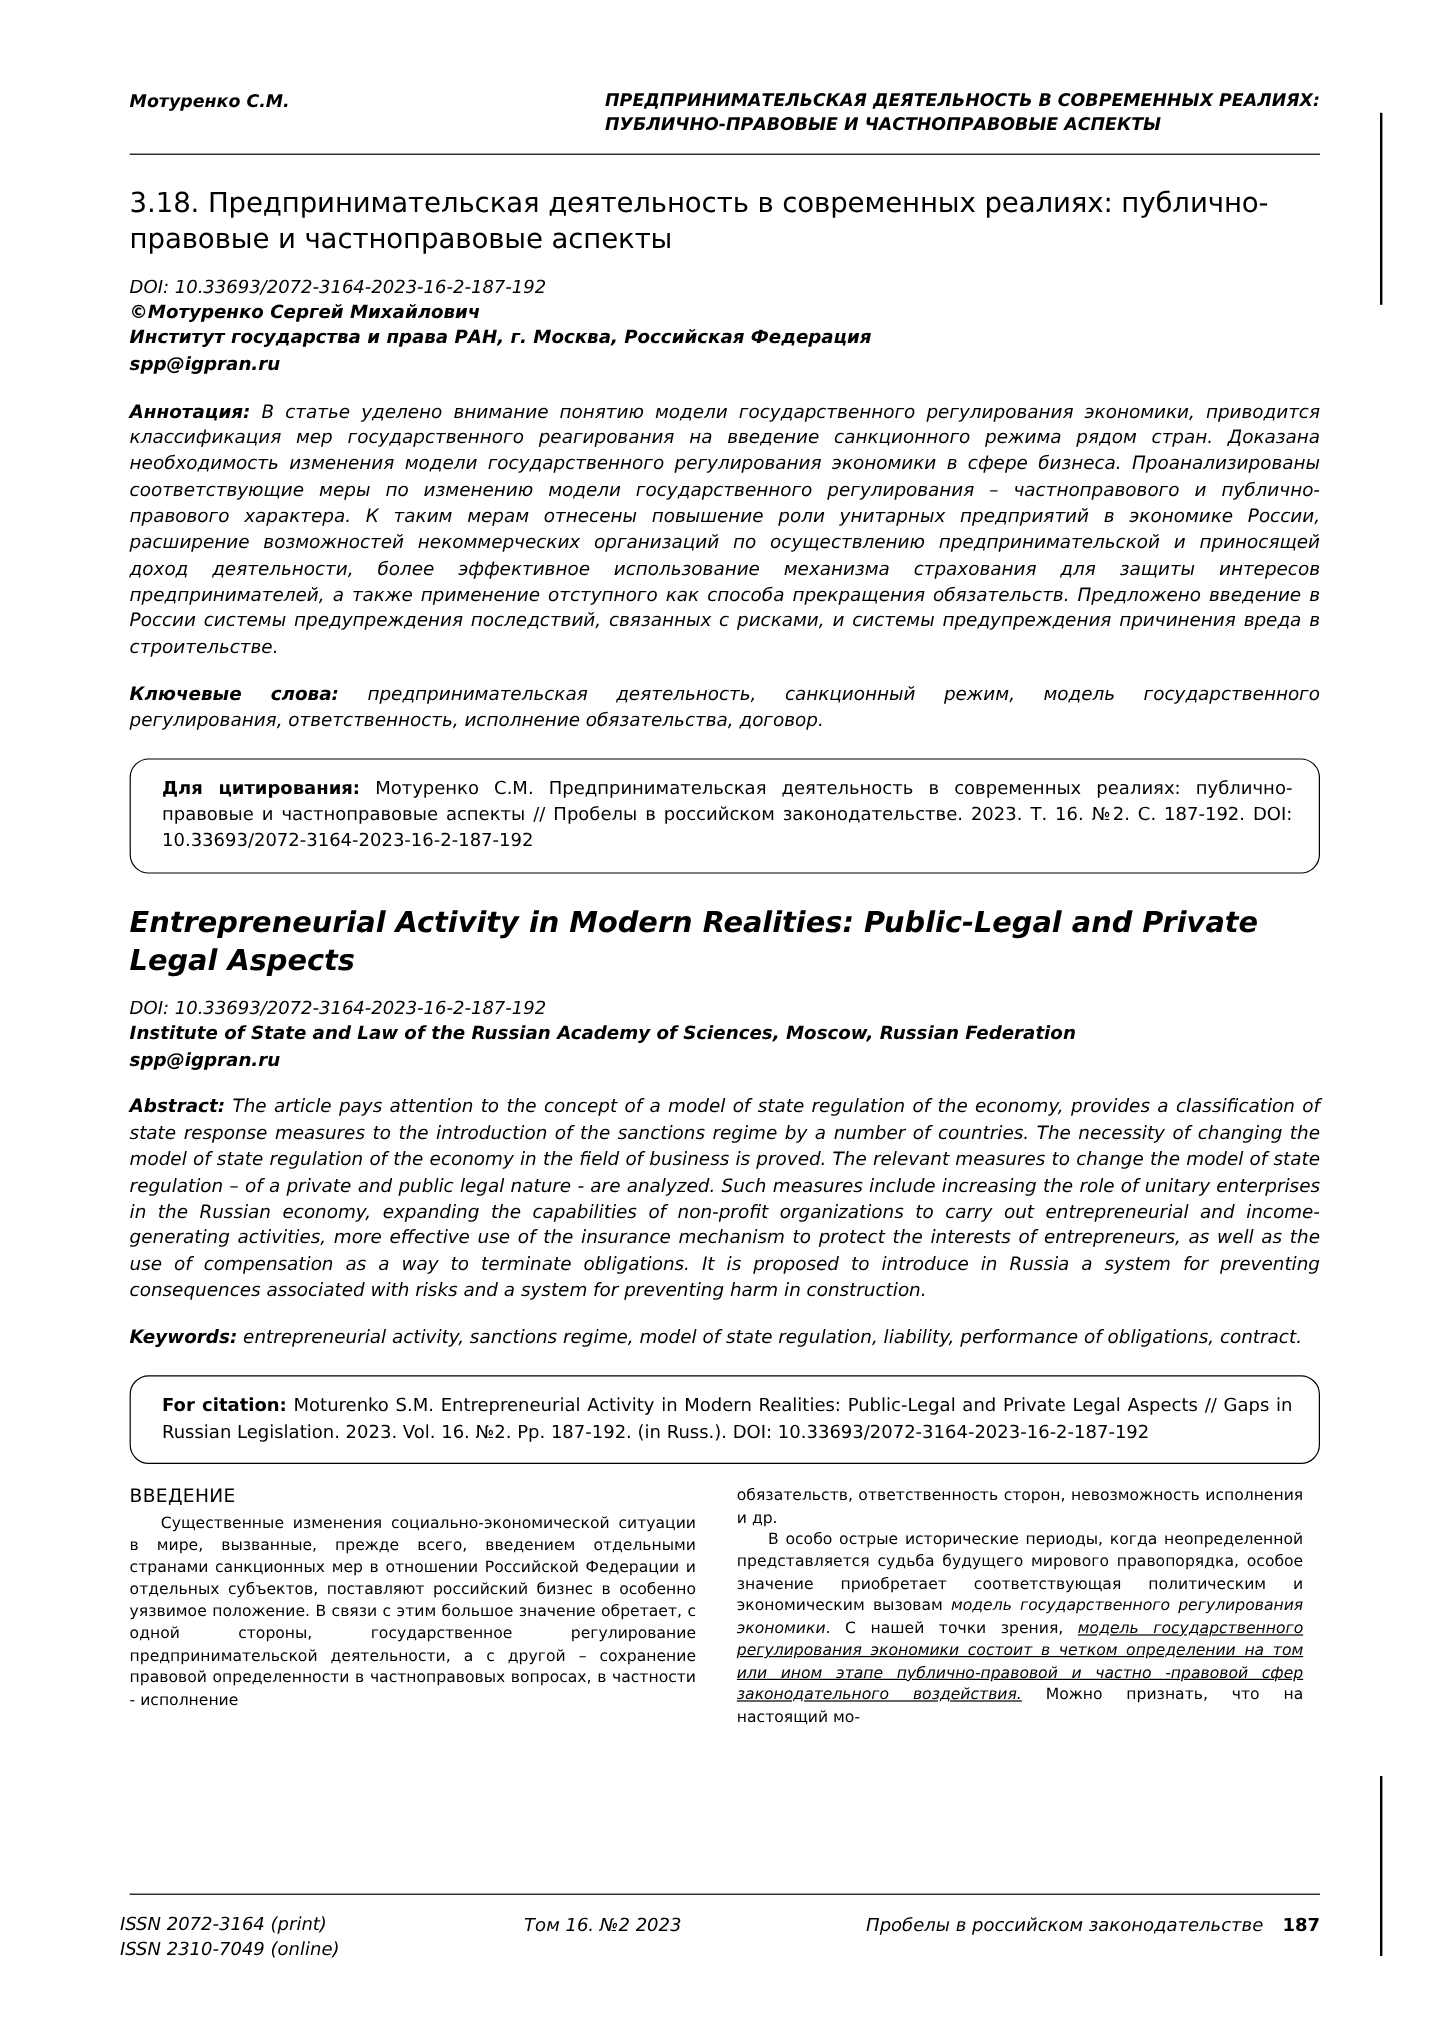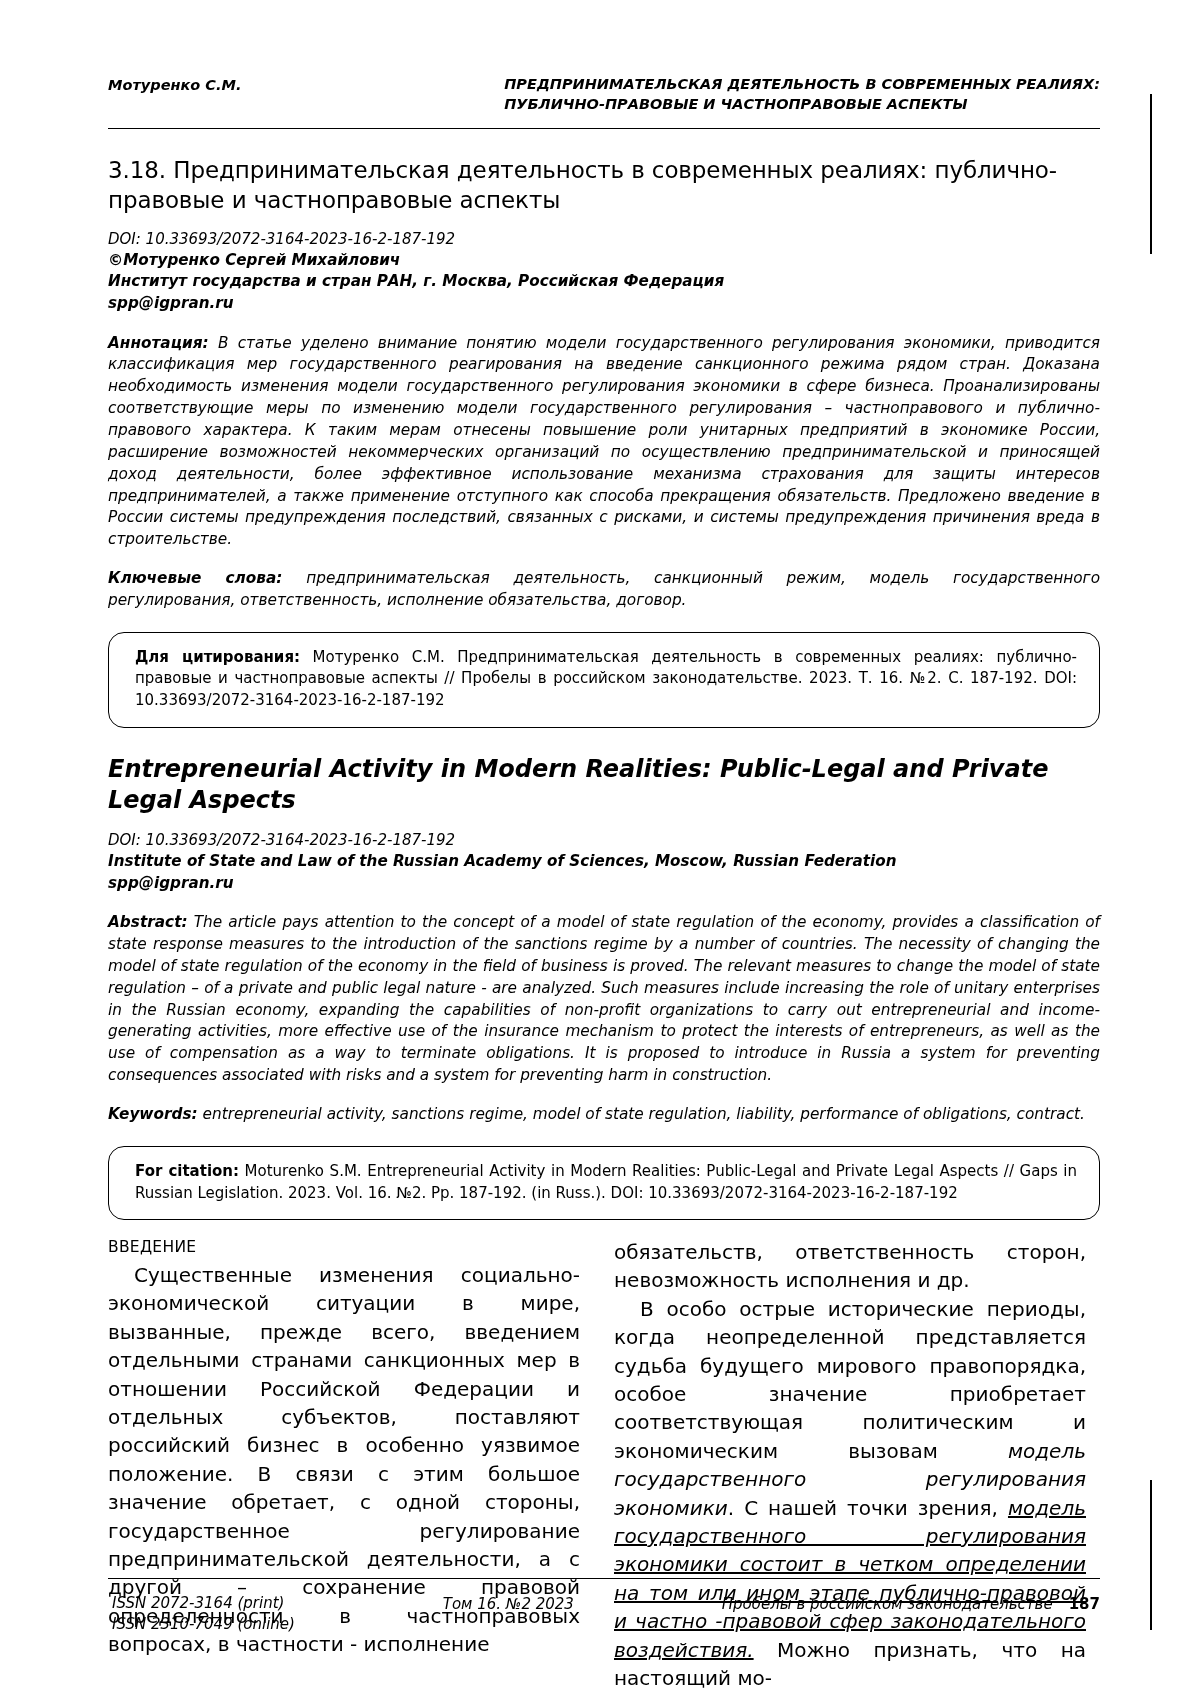--- a/index.html
+++ b/index.html
@@ -126,41 +126,41 @@
   .col {
     width: 472px;
   }
   .section-head {
     font-size: 15.5px;
     letter-spacing: 0.3px;
     margin-bottom: 5px;
   }
   .col p {
     margin: 0;
-    font-size: 20px;
+    font-size: 13px;
     line-height: 1.42;
     text-align: justify;
     text-indent: 26px;
     hyphens: manual;
   }
   .col p.noindent { text-indent: 0; }
   .it { font-style: italic; }
   .itu { font-style: italic; text-decoration: underline; }
 
   
   .rule-bottom {
     position: absolute;
     left: 108px;
     right: 100px;
     bottom: 118px;
     border-bottom: 1.6px solid #000;
   }
   .footer {
     position: absolute;
-    left: 112px;
+    left: 100px;
     right: 100px;
     bottom: 62px;
     display: flex;
     align-items: flex-start;
     justify-content: space-between;
     font-style: italic;
     font-size: 15px;
     line-height: 1.4;
   }
   .footer .mid { padding-top: 1px; }
@@ -182,21 +182,21 @@
       <div>ПУБЛИЧНО-ПРАВОВЫЕ И ЧАСТНОПРАВОВЫЕ АСПЕКТЫ</div>
     </div>
   </div>
   <div class="rule-top"></div>
 
   <h1 class="title-ru">3.18. Предпринимательская деятельность в современных реалиях: публично-правовые и частноправовые аспекты</h1>
   <div class="doi-line">DOI: 10.33693/2072-3164-2023-16-2-187-192</div>
 
   <div class="author-block">
     <div>©Мотуренко Сергей Михайлович</div>
-    <div>Институт государства и стран РАН, г. Москва, Российская Федерация</div>
+    <div>Институт государства и права РАН, г. Москва, Российская Федерация</div>
     <div class="mail">spp@igpran.ru</div>
   </div>
 
   <div class="abstract">
     <span class="lead">Аннотация:</span><span> В статье уделено внимание понятию модели государственного регулирования экономики, приводится классификация мер государственного реагирования на введение санкционного режима рядом стран. Доказана необходимость изменения модели государственного регулирования экономики в сфере бизнеса. Проанализированы соответствующие меры по изменению модели государственного регулирования – частноправового и публично-правового характера. К таким мерам отнесены повышение роли унитарных предприятий в экономике России, расширение возможностей некоммерческих организаций по осуществлению предпринимательской и приносящей доход деятельности, более эффективное использование механизма страхования для защиты интересов предпринимателей, а также применение отступного как способа прекращения обязательств. Предложено введение в России системы предупреждения последствий, связанных с рисками, и системы предупреждения причинения вреда в строительстве.</span>
   </div>
 
   <div class="keywords">
     <span class="lead">Ключевые слова:</span><span> предпринимательская деятельность, санкционный режим, модель государственного регулирования, ответственность, исполнение обязательства, договор.</span>
   </div>

